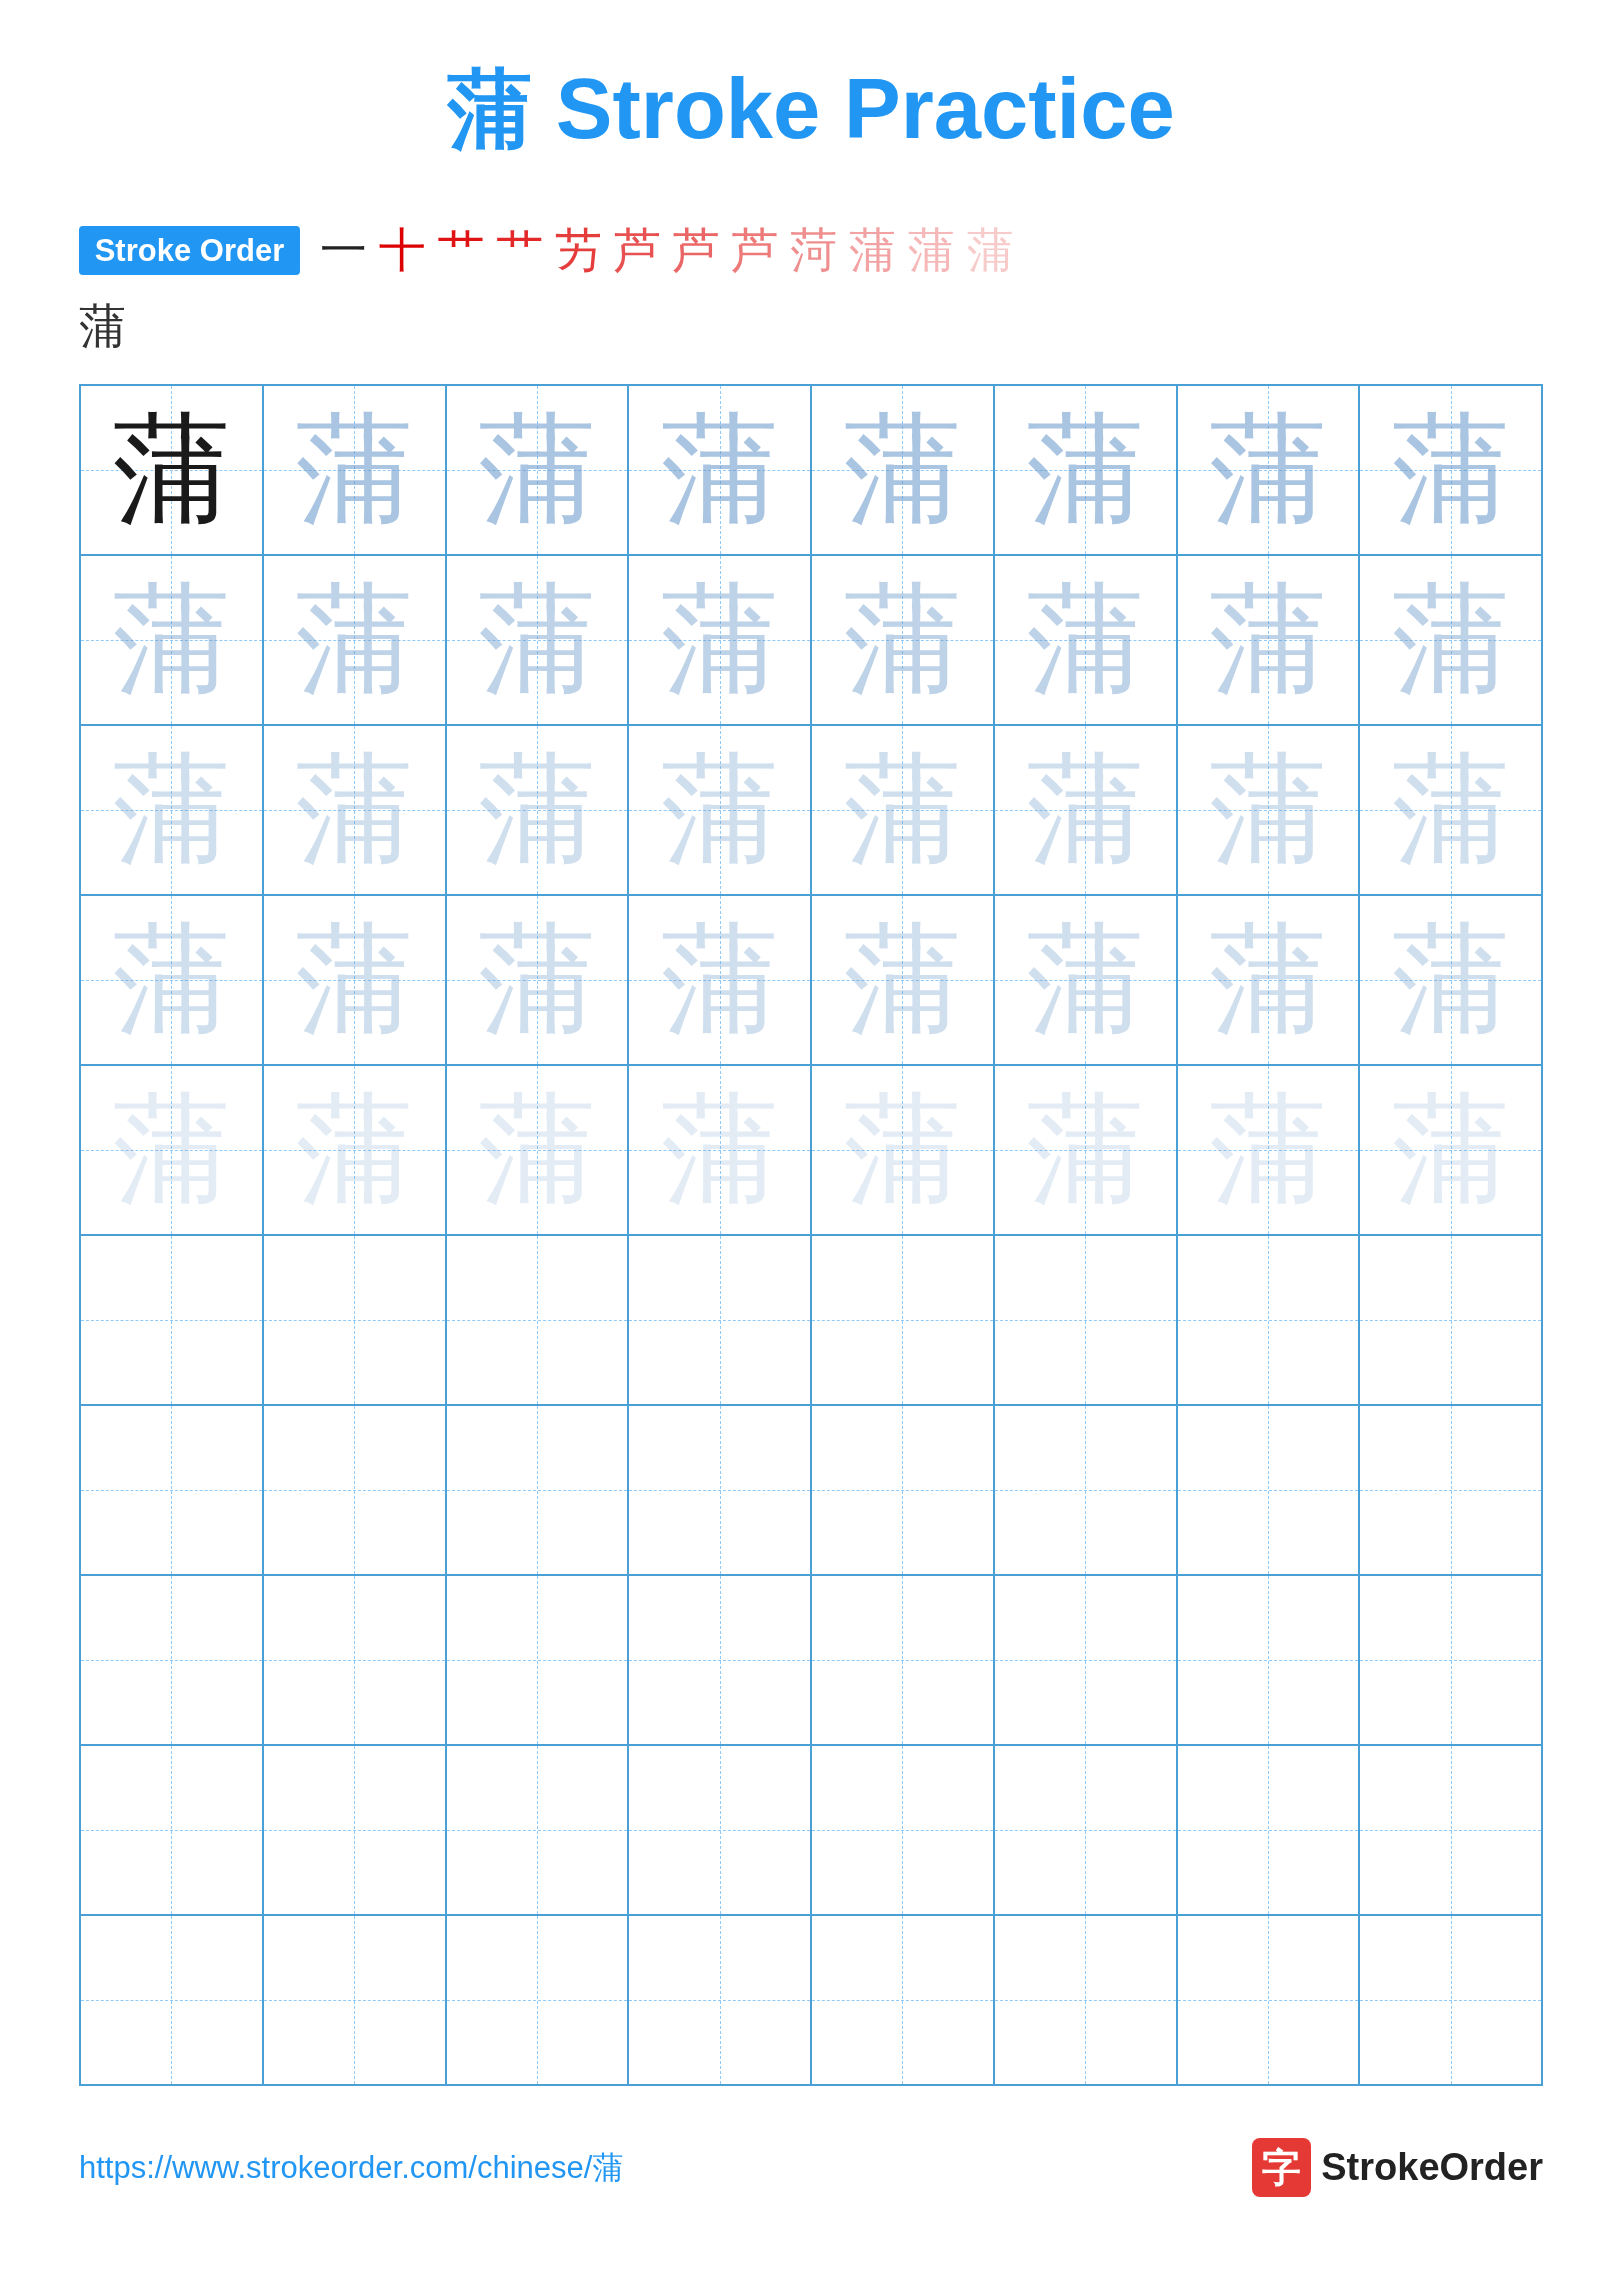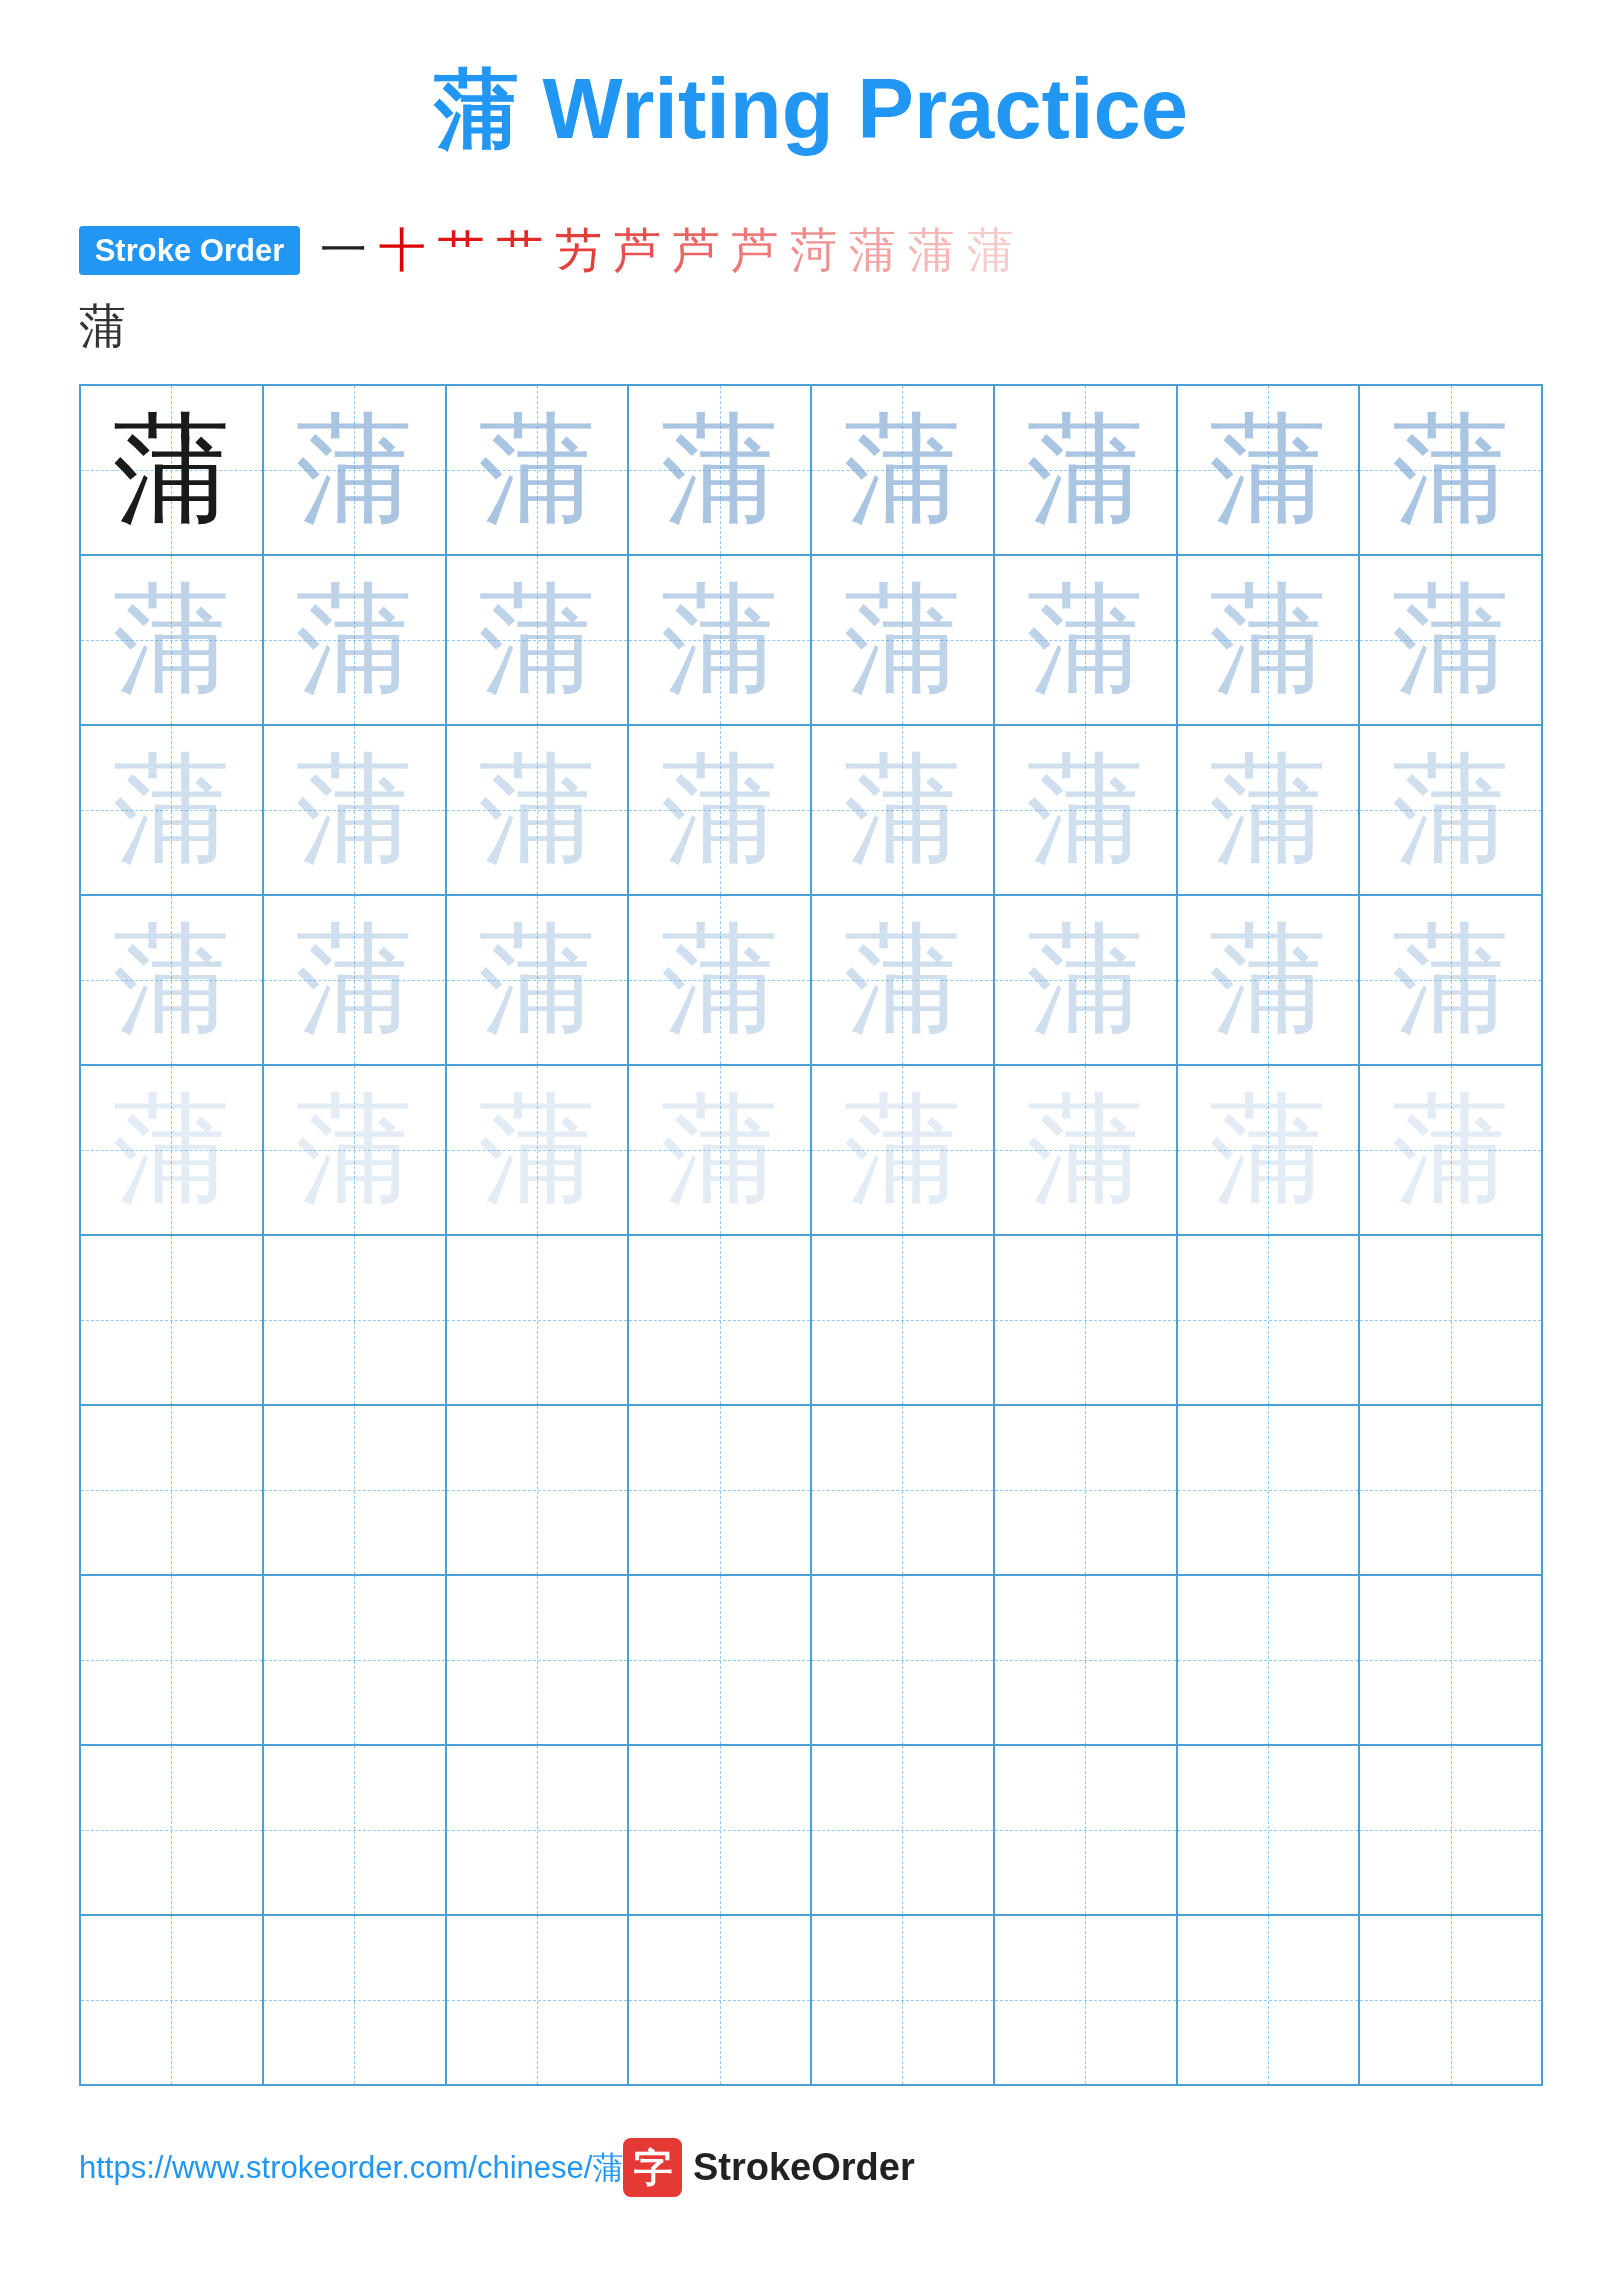--- a/index.html
+++ b/index.html
@@ -125,21 +125,21 @@
       z-index: 1;
     }
     .grid-char.dark { color: #1a1a1a; }
     .grid-char.faint1 { color: rgba(100,150,200,0.55); }
     .grid-char.faint2 { color: rgba(100,150,200,0.42); }
     .grid-char.faint3 { color: rgba(100,150,200,0.30); }
     .grid-char.faint4 { color: rgba(100,150,200,0.18); }
 
     .footer {
       display: flex;
-      justify-content: flex-start;
+      justify-content: space-between;
       align-items: center;
       margin-top: 39px;
       padding-top: 13px;
     }
 
     .footer-url {
       font-size: 31px;
       color: #2196F3;
       font-family: Arial, sans-serif;
     }
@@ -169,21 +169,21 @@
       font-weight: bold;
       color: #222;
       font-family: Arial, sans-serif;
     }
   </style>
 </head>
 <body>
 
 <div class="page">
 
-  <div class="title">蒲 Writing Practice</div>
+  <div class="title">蒲 Stroke Practice</div>
 
   <div class="stroke-order-row">
     <div class="stroke-order-badge">Stroke Order</div>
     <div class="stroke-sequence">
       <span class="stroke-char dark">一</span>
       <span class="stroke-char s1">十</span>
       <span class="stroke-char s2">艹</span>
       <span class="stroke-char s3">艹</span>
       <span class="stroke-char s4">艻</span>
       <span class="stroke-char s5">芦</span>

